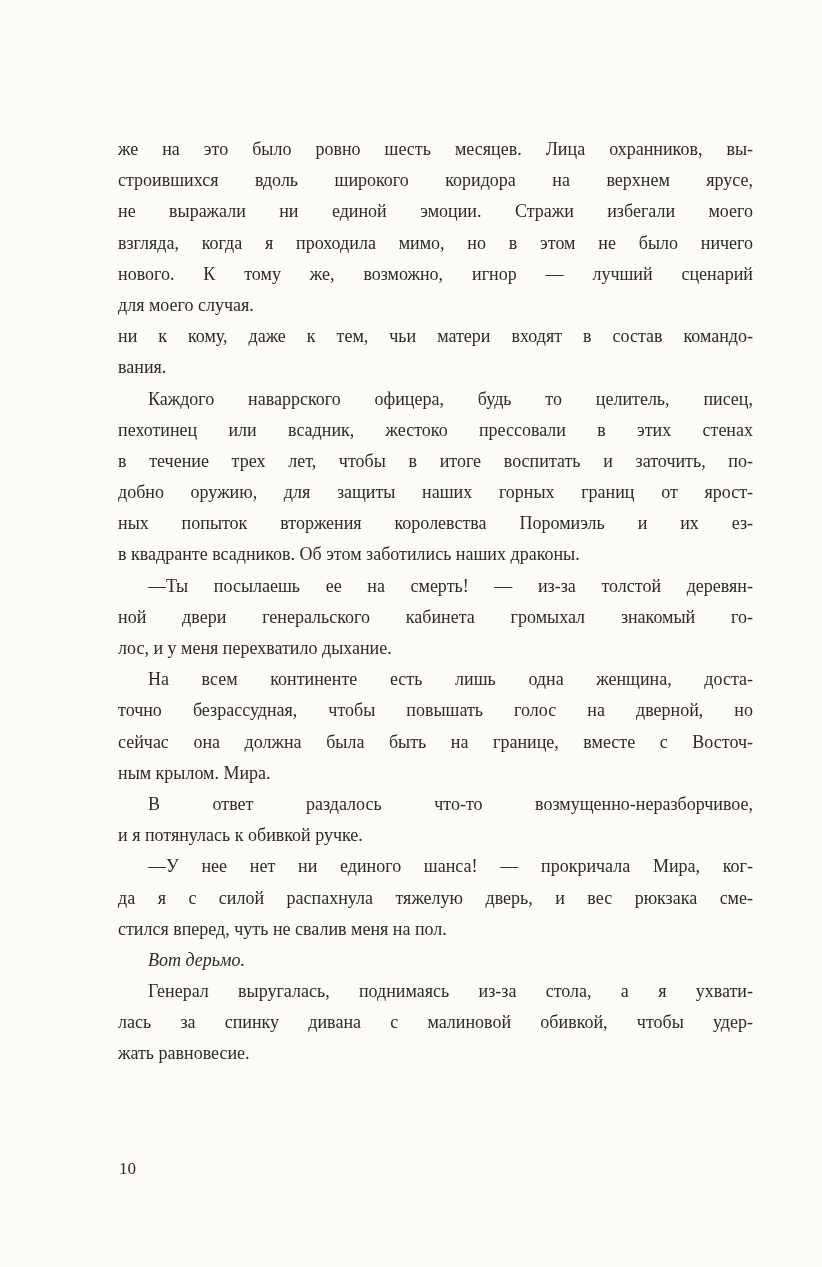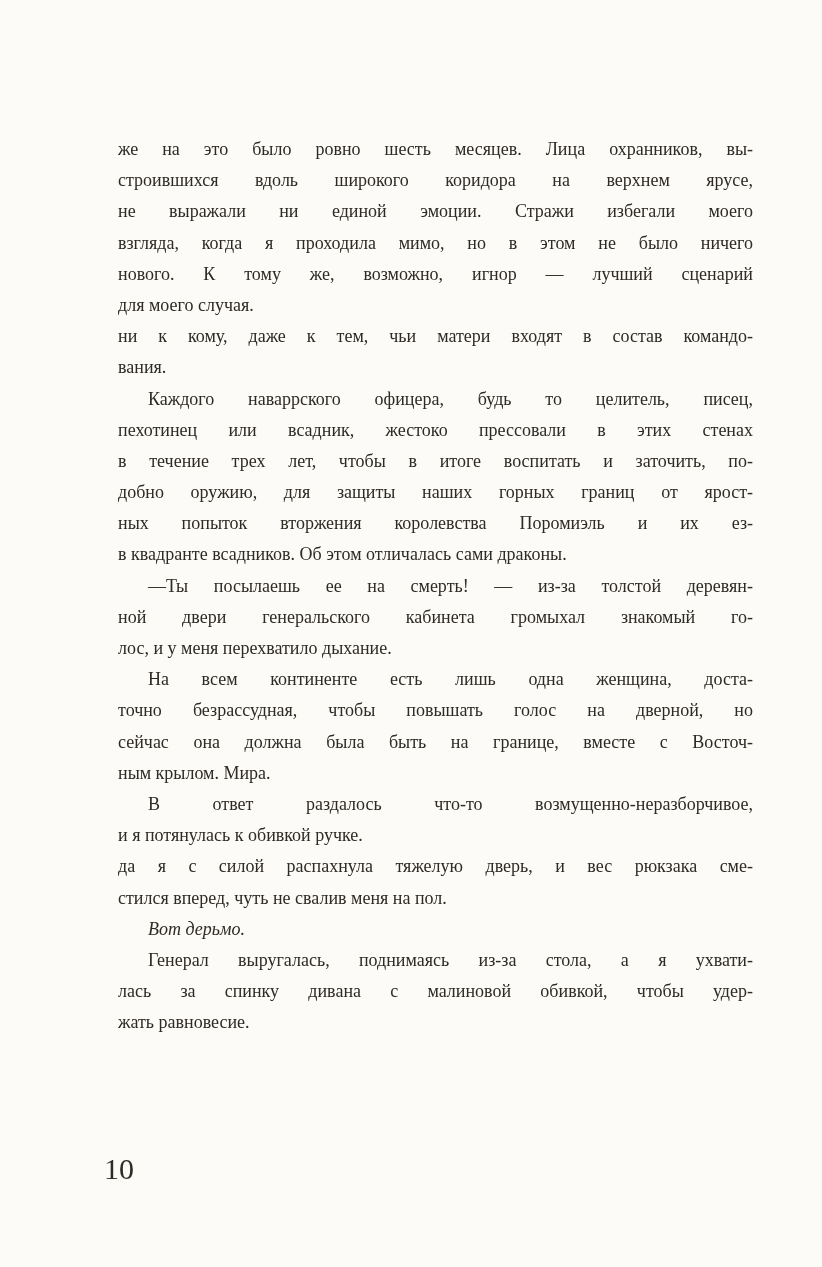--- a/index.html
+++ b/index.html
@@ -40,23 +40,23 @@
     text-align-last: left;
   }
   .line.indent {
     padding-left: 30px;
   }
   .line.italic {
     font-style: italic;
   }
   .page-number {
     position: absolute;
-    left: 104px;
+    left: 119px;
     top: 1153px;
-    font-size: 30px;
+    font-size: 17px;
     line-height: 32px;
     color: #2e2a24;
   }
 </style>
 </head>
 <body>
 
 <div class="page">
   <div class="text-block">
       <div class="paragraph">
@@ -70,38 +70,39 @@
       <div class="paragraph">
         <div class="line">ни к кому, даже к тем, чьи матери входят в состав командо-</div>
         <div class="line last">вания.</div>
       </div>
       <div class="paragraph">
         <div class="line indent">Каждого наваррского офицера, будь то целитель, писец,</div>
         <div class="line">пехотинец или всадник, жестоко прессовали в этих стенах</div>
         <div class="line">в течение трех лет, чтобы в итоге воспитать и заточить, по-</div>
         <div class="line">добно оружию, для защиты наших горных границ от ярост-</div>
         <div class="line">ных попыток вторжения королевства Поромиэль и их ез-</div>
-        <div class="line last">в квадранте всадников. Об этом отличалась сами драконы.</div>
+        <div class="line last">в квадранте всадников. Об этом заботились наших драконы.</div>
       </div>
       <div class="paragraph">
         <div class="line indent">—Ты посылаешь ее на смерть! — из-за толстой деревян-</div>
         <div class="line">ной двери генеральского кабинета громыхал знакомый го-</div>
         <div class="line last">лос, и у меня перехватило дыхание.</div>
       </div>
       <div class="paragraph">
         <div class="line indent">На всем континенте есть лишь одна женщина, доста-</div>
         <div class="line">точно безрассудная, чтобы повышать голос на дверной, но</div>
         <div class="line">сейчас она должна была быть на границе, вместе с Восточ-</div>
         <div class="line last">ным крылом. Мира.</div>
       </div>
       <div class="paragraph">
         <div class="line indent">В ответ раздалось что-то возмущенно-неразборчивое,</div>
         <div class="line last">и я потянулась к обивкой ручке.</div>
       </div>
       <div class="paragraph">
+        <div class="line indent">—У нее нет ни единого шанса! — прокричала Мира, ког-</div>
         <div class="line">да я с силой распахнула тяжелую дверь, и вес рюкзака сме-</div>
         <div class="line last">стился вперед, чуть не свалив меня на пол.</div>
       </div>
       <div class="paragraph">
         <div class="line indent last italic">Вот дерьмо.</div>
       </div>
       <div class="paragraph">
         <div class="line indent">Генерал выругалась, поднимаясь из-за стола, а я ухвати-</div>
         <div class="line">лась за спинку дивана с малиновой обивкой, чтобы удер-</div>
         <div class="line last">жать равновесие.</div>

